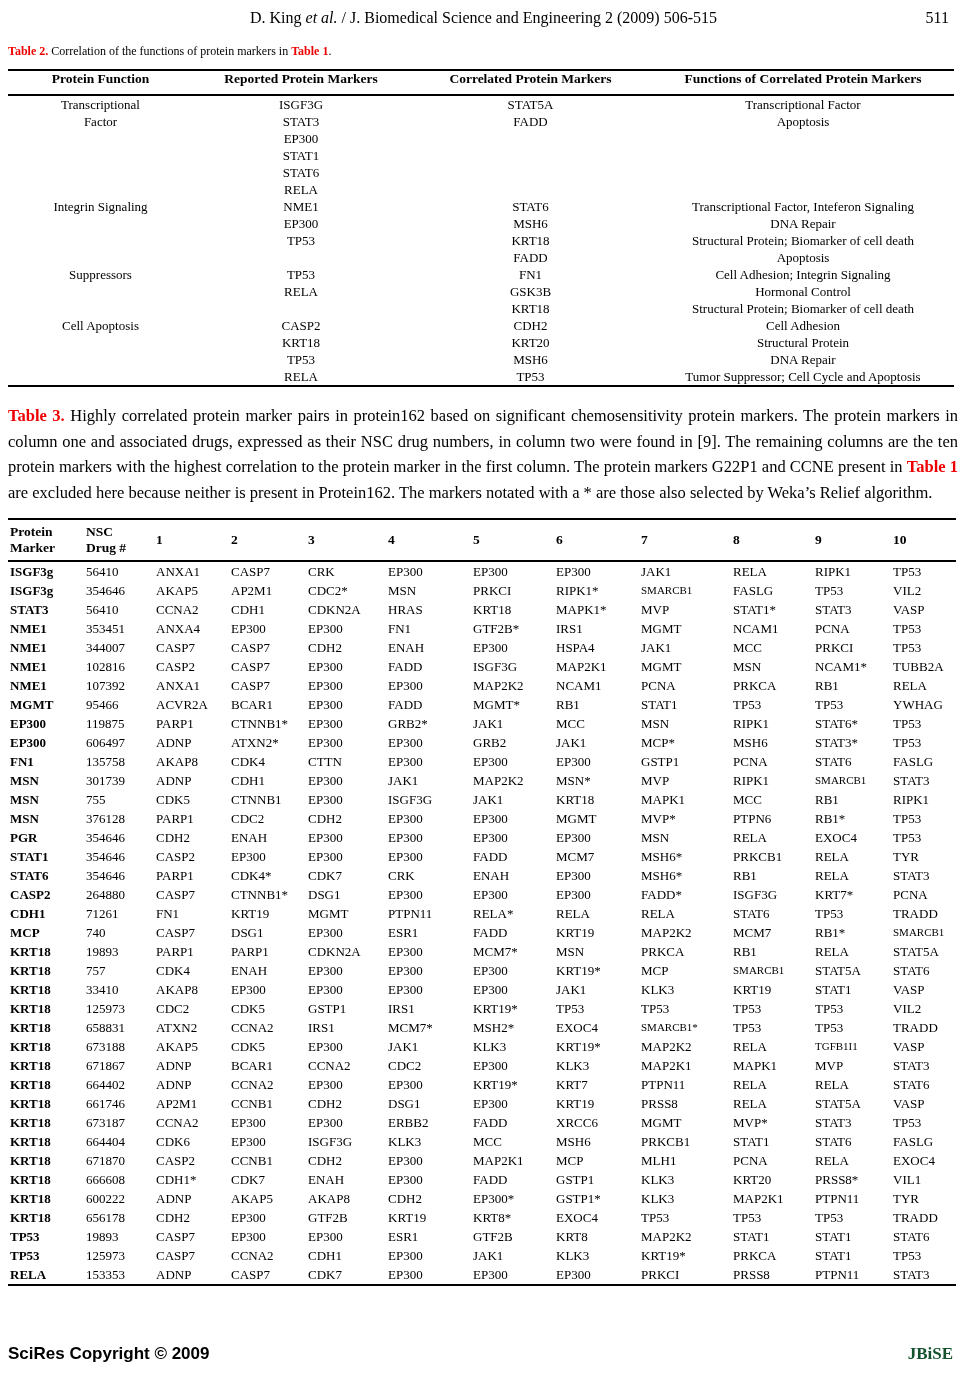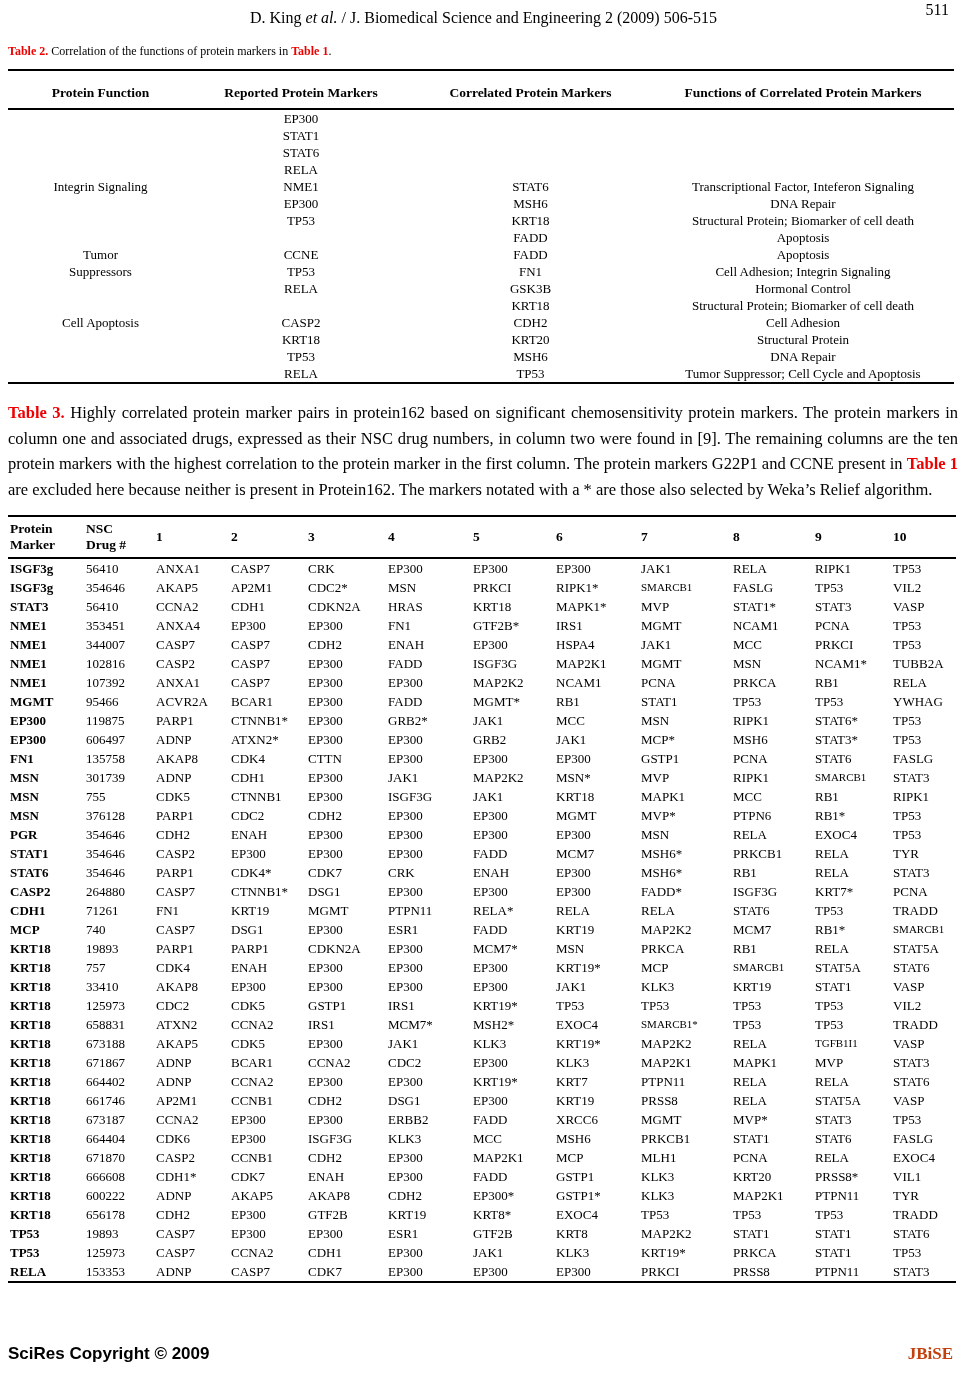--- a/index.html
+++ b/index.html
@@ -5,53 +5,53 @@
   * { box-sizing: border-box; }
   html, body { margin: 0; padding: 0; }
   body {
     width: 967px; height: 1386px;
     background: #ffffff; color: #000000;
     font-family: "Liberation Serif", serif;
     position: relative; overflow: hidden;
   }
   .header { position: relative; padding-top: 9px; text-align: center; font-size: 16px; }
   .header .italic { font-style: italic; }
-  .pagenum { position: absolute; right: 18px; top: 1px; }
+  .pagenum { position: absolute; right: 18px; top: 9px; }
 
   .cap2 { margin: 17px 8px 0 8px; font-size: 12px; }
   .cap-label { color: #ee0000; font-weight: bold; }
   .cap-link  { color: #ee0000; font-weight: bold; }
 
   table { border-collapse: collapse; table-layout: fixed; }
 
   .t2 { margin: 10px 0 0 8px; width: 946px;
         border-top: 2px solid #000; border-bottom: 2px solid #000; font-size: 13px; }
   .t2 th { font-size: 13.5px; font-weight: bold; text-align: center;
-           padding: 14px 2px 7px 2px; border-bottom: 2px solid #000; }
+           padding: 0 2px 7px 2px; border-bottom: 2px solid #000; }
   .t2 td { text-align: center; height: 17px; line-height: 17px; padding: 0 2px;
            white-space: nowrap; overflow: hidden; }
 
   .cap3 { margin: 16px 9px 0 8px; font-size: 16.5px; line-height: 25.5px; text-align: justify; }
 
   .t3 { margin: 13px 0 0 8px; width: 948px;
         border-top: 2px solid #000; border-bottom: 2px solid #000; font-size: 13px; }
   .t3 th { font-weight: bold; text-align: left; font-size: 13.5px;
            padding: 4px 2px; border-bottom: 2px solid #000; vertical-align: middle; }
   .t3 th .wrapcap { display: inline-block; line-height: 16px; }
   .t3 th .w1 { max-width: 56px; }
   .t3 th .w2 { max-width: 46px; }
   .t3 td { text-align: left; height: 19px; line-height: 19px; padding: 0 2px;
            white-space: nowrap; overflow: hidden; }
   .t3 td.b { font-weight: bold; }
   .t3 td.sm { font-size: 11px; margin-left: 40px; }
 
   .footer { position: absolute; left: 8px; right: 14px; top: 1344px;
             display: flex; justify-content: space-between; align-items: baseline; gap: 39px; }
   .footer-left { font-family: "Liberation Sans", sans-serif; font-weight: bold; font-size: 17px; }
-  .footer-right { color: #c2410c; font-weight: bold; font-size: 17px; }
+  .footer-right { color: #14532d; font-weight: bold; font-size: 17px; }
 </style>
 </head>
 <body>
 
 <div class="header">
   <span>D. King </span><span class="italic">et al.</span><span> / J. Biomedical Science and Engineering 2 (2009) 506-515</span>
   <span class="pagenum">511</span>
 </div>
 
 <div class="cap2">
@@ -68,20 +68,32 @@
   <thead>
     <tr>
       <th>Protein Function</th>
       <th>Reported Protein Markers</th>
       <th>Correlated Protein Markers</th>
       <th>Functions of Correlated Protein Markers</th>
     </tr>
   </thead>
   <tbody id="t2body">
       <tr>
+        <td>Transcriptional</td>
+        <td>ISGF3G</td>
+        <td>STAT5A</td>
+        <td>Transcriptional Factor</td>
+      </tr>
+      <tr>
+        <td>Factor</td>
+        <td>STAT3</td>
+        <td>FADD</td>
+        <td>Apoptosis</td>
+      </tr>
+      <tr>
         <td></td>
         <td>EP300</td>
         <td></td>
         <td></td>
       </tr>
       <tr>
         <td></td>
         <td>STAT1</td>
         <td></td>
         <td></td>
@@ -112,26 +124,20 @@
       </tr>
       <tr>
         <td></td>
         <td>TP53</td>
         <td>KRT18</td>
         <td>Structural Protein; Biomarker of cell death</td>
       </tr>
       <tr>
         <td></td>
         <td></td>
-        <td>FADD</td>
-        <td>Apoptosis</td>
-      </tr>
-      <tr>
-        <td>Tumor</td>
-        <td>CCNE</td>
         <td>FADD</td>
         <td>Apoptosis</td>
       </tr>
       <tr>
         <td>Suppressors</td>
         <td>TP53</td>
         <td>FN1</td>
         <td>Cell Adhesion; Integrin Signaling</td>
       </tr>
       <tr>

